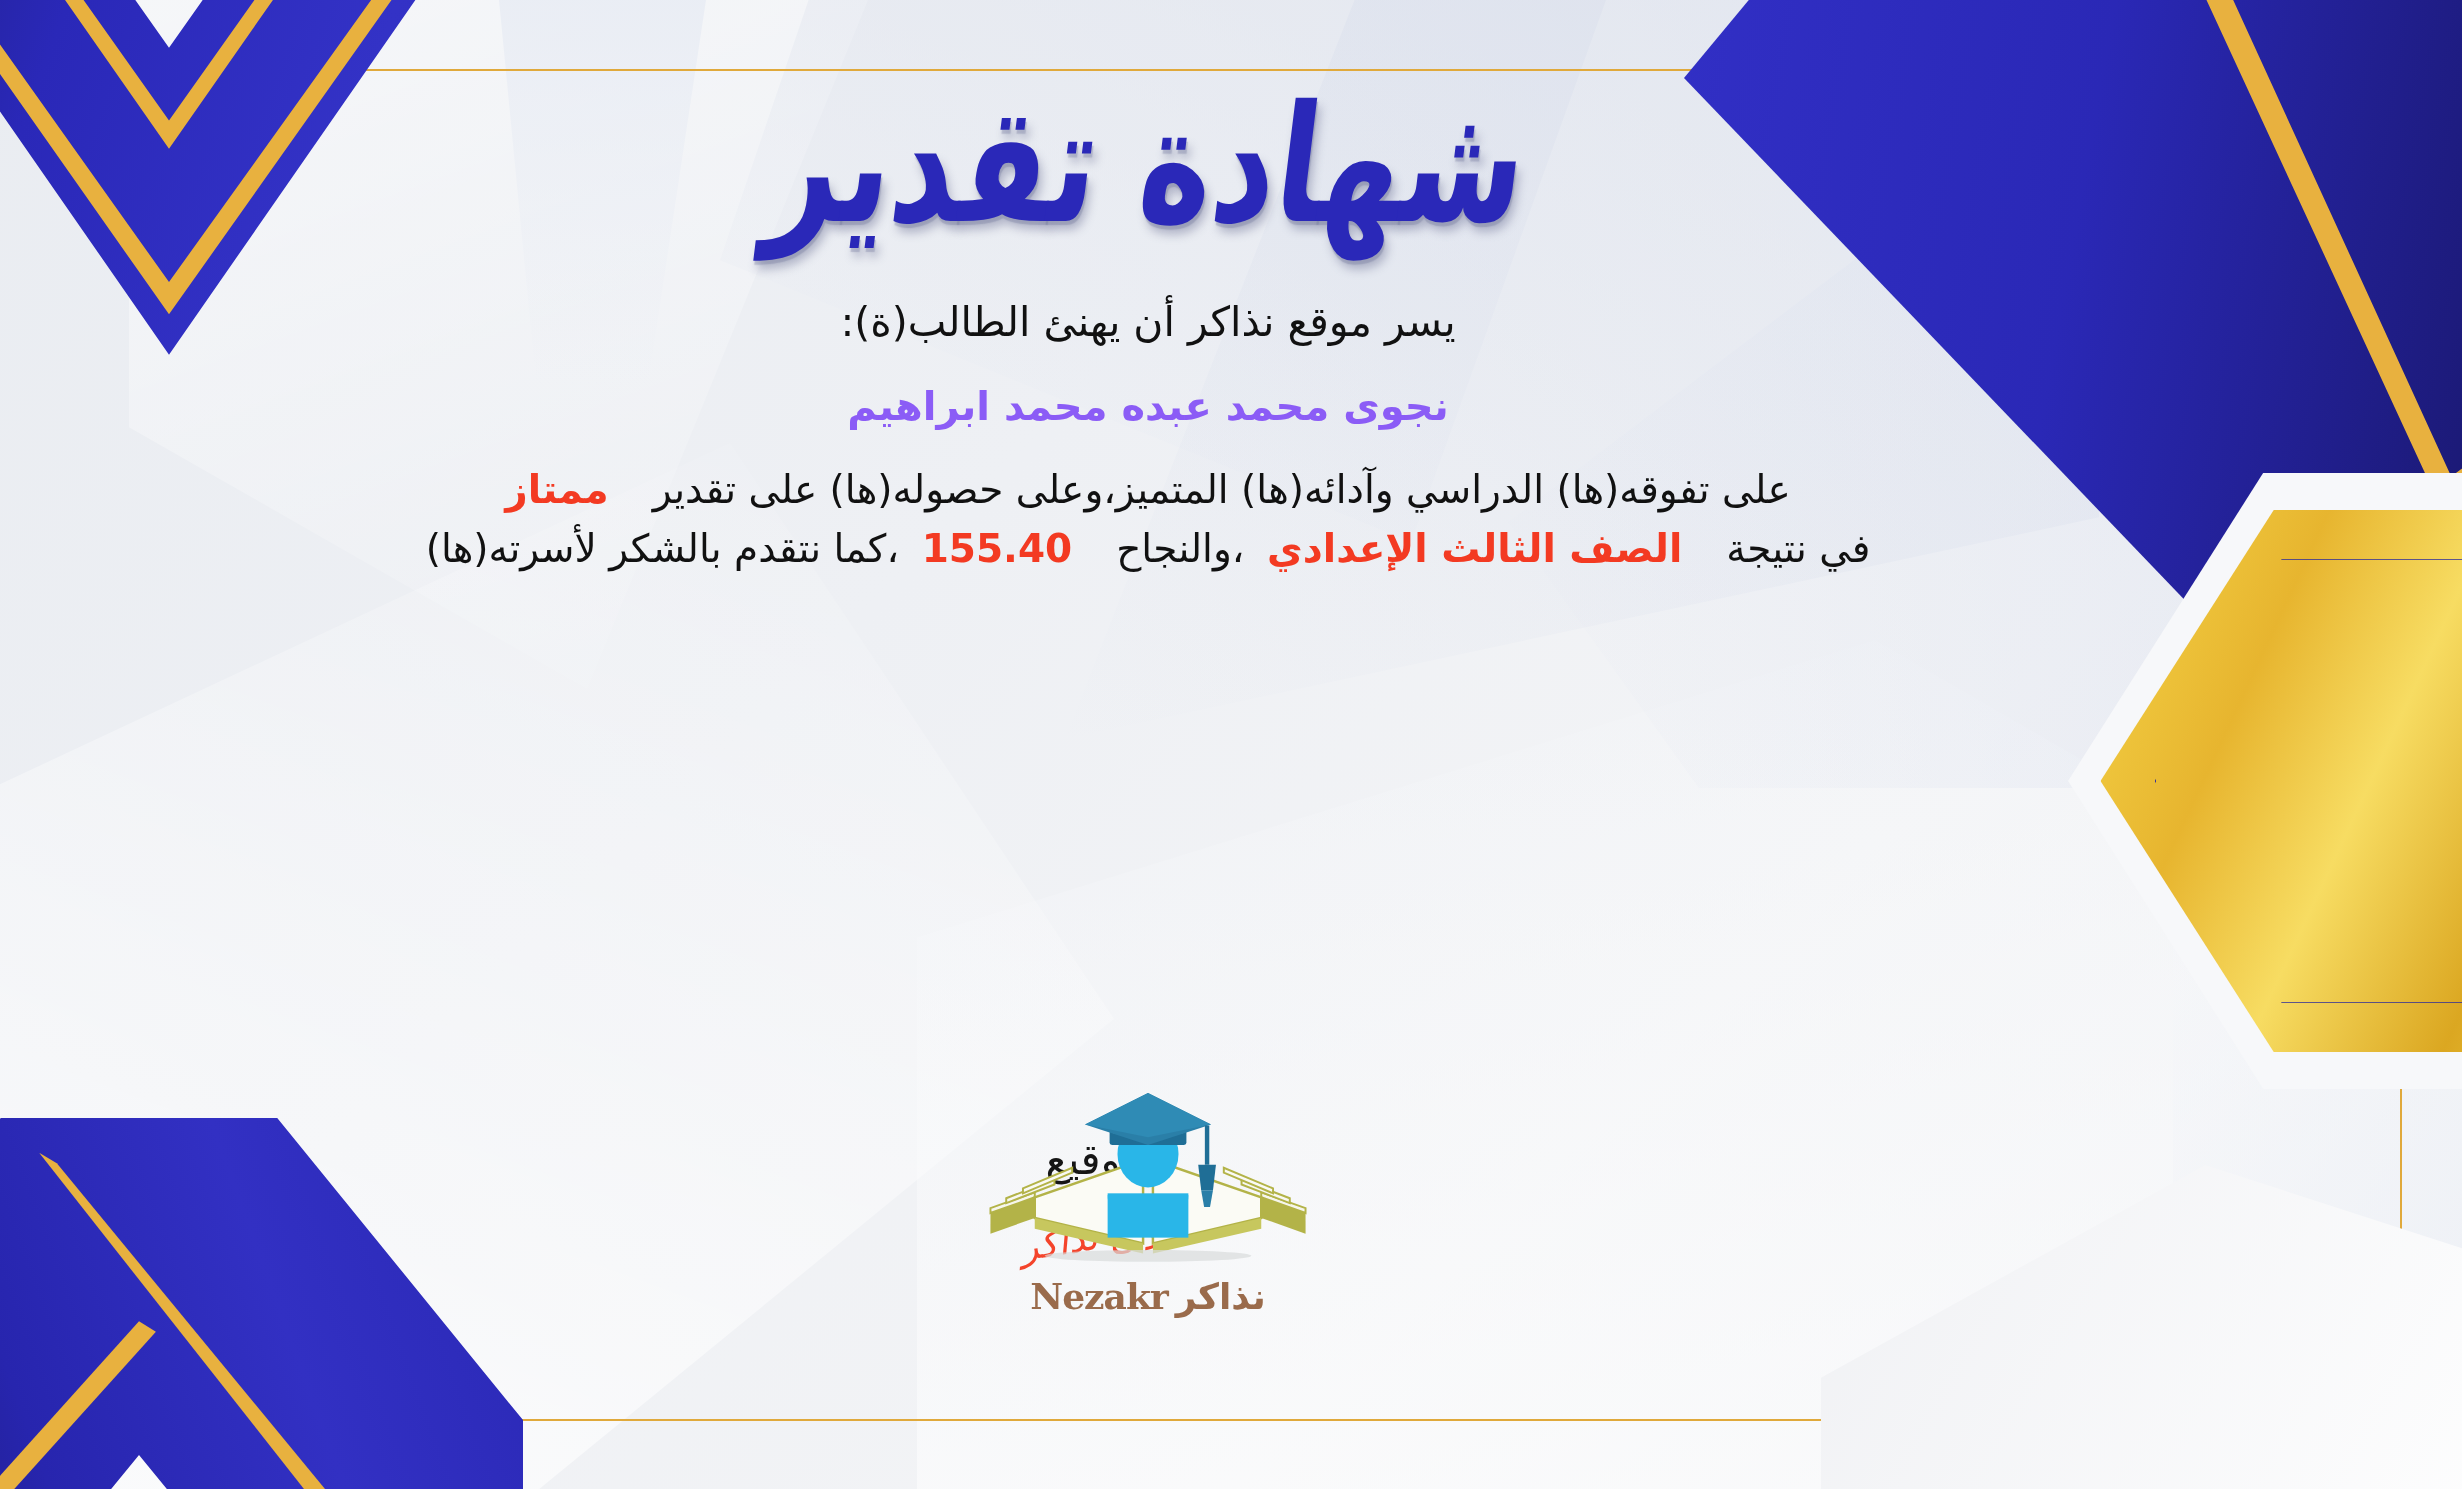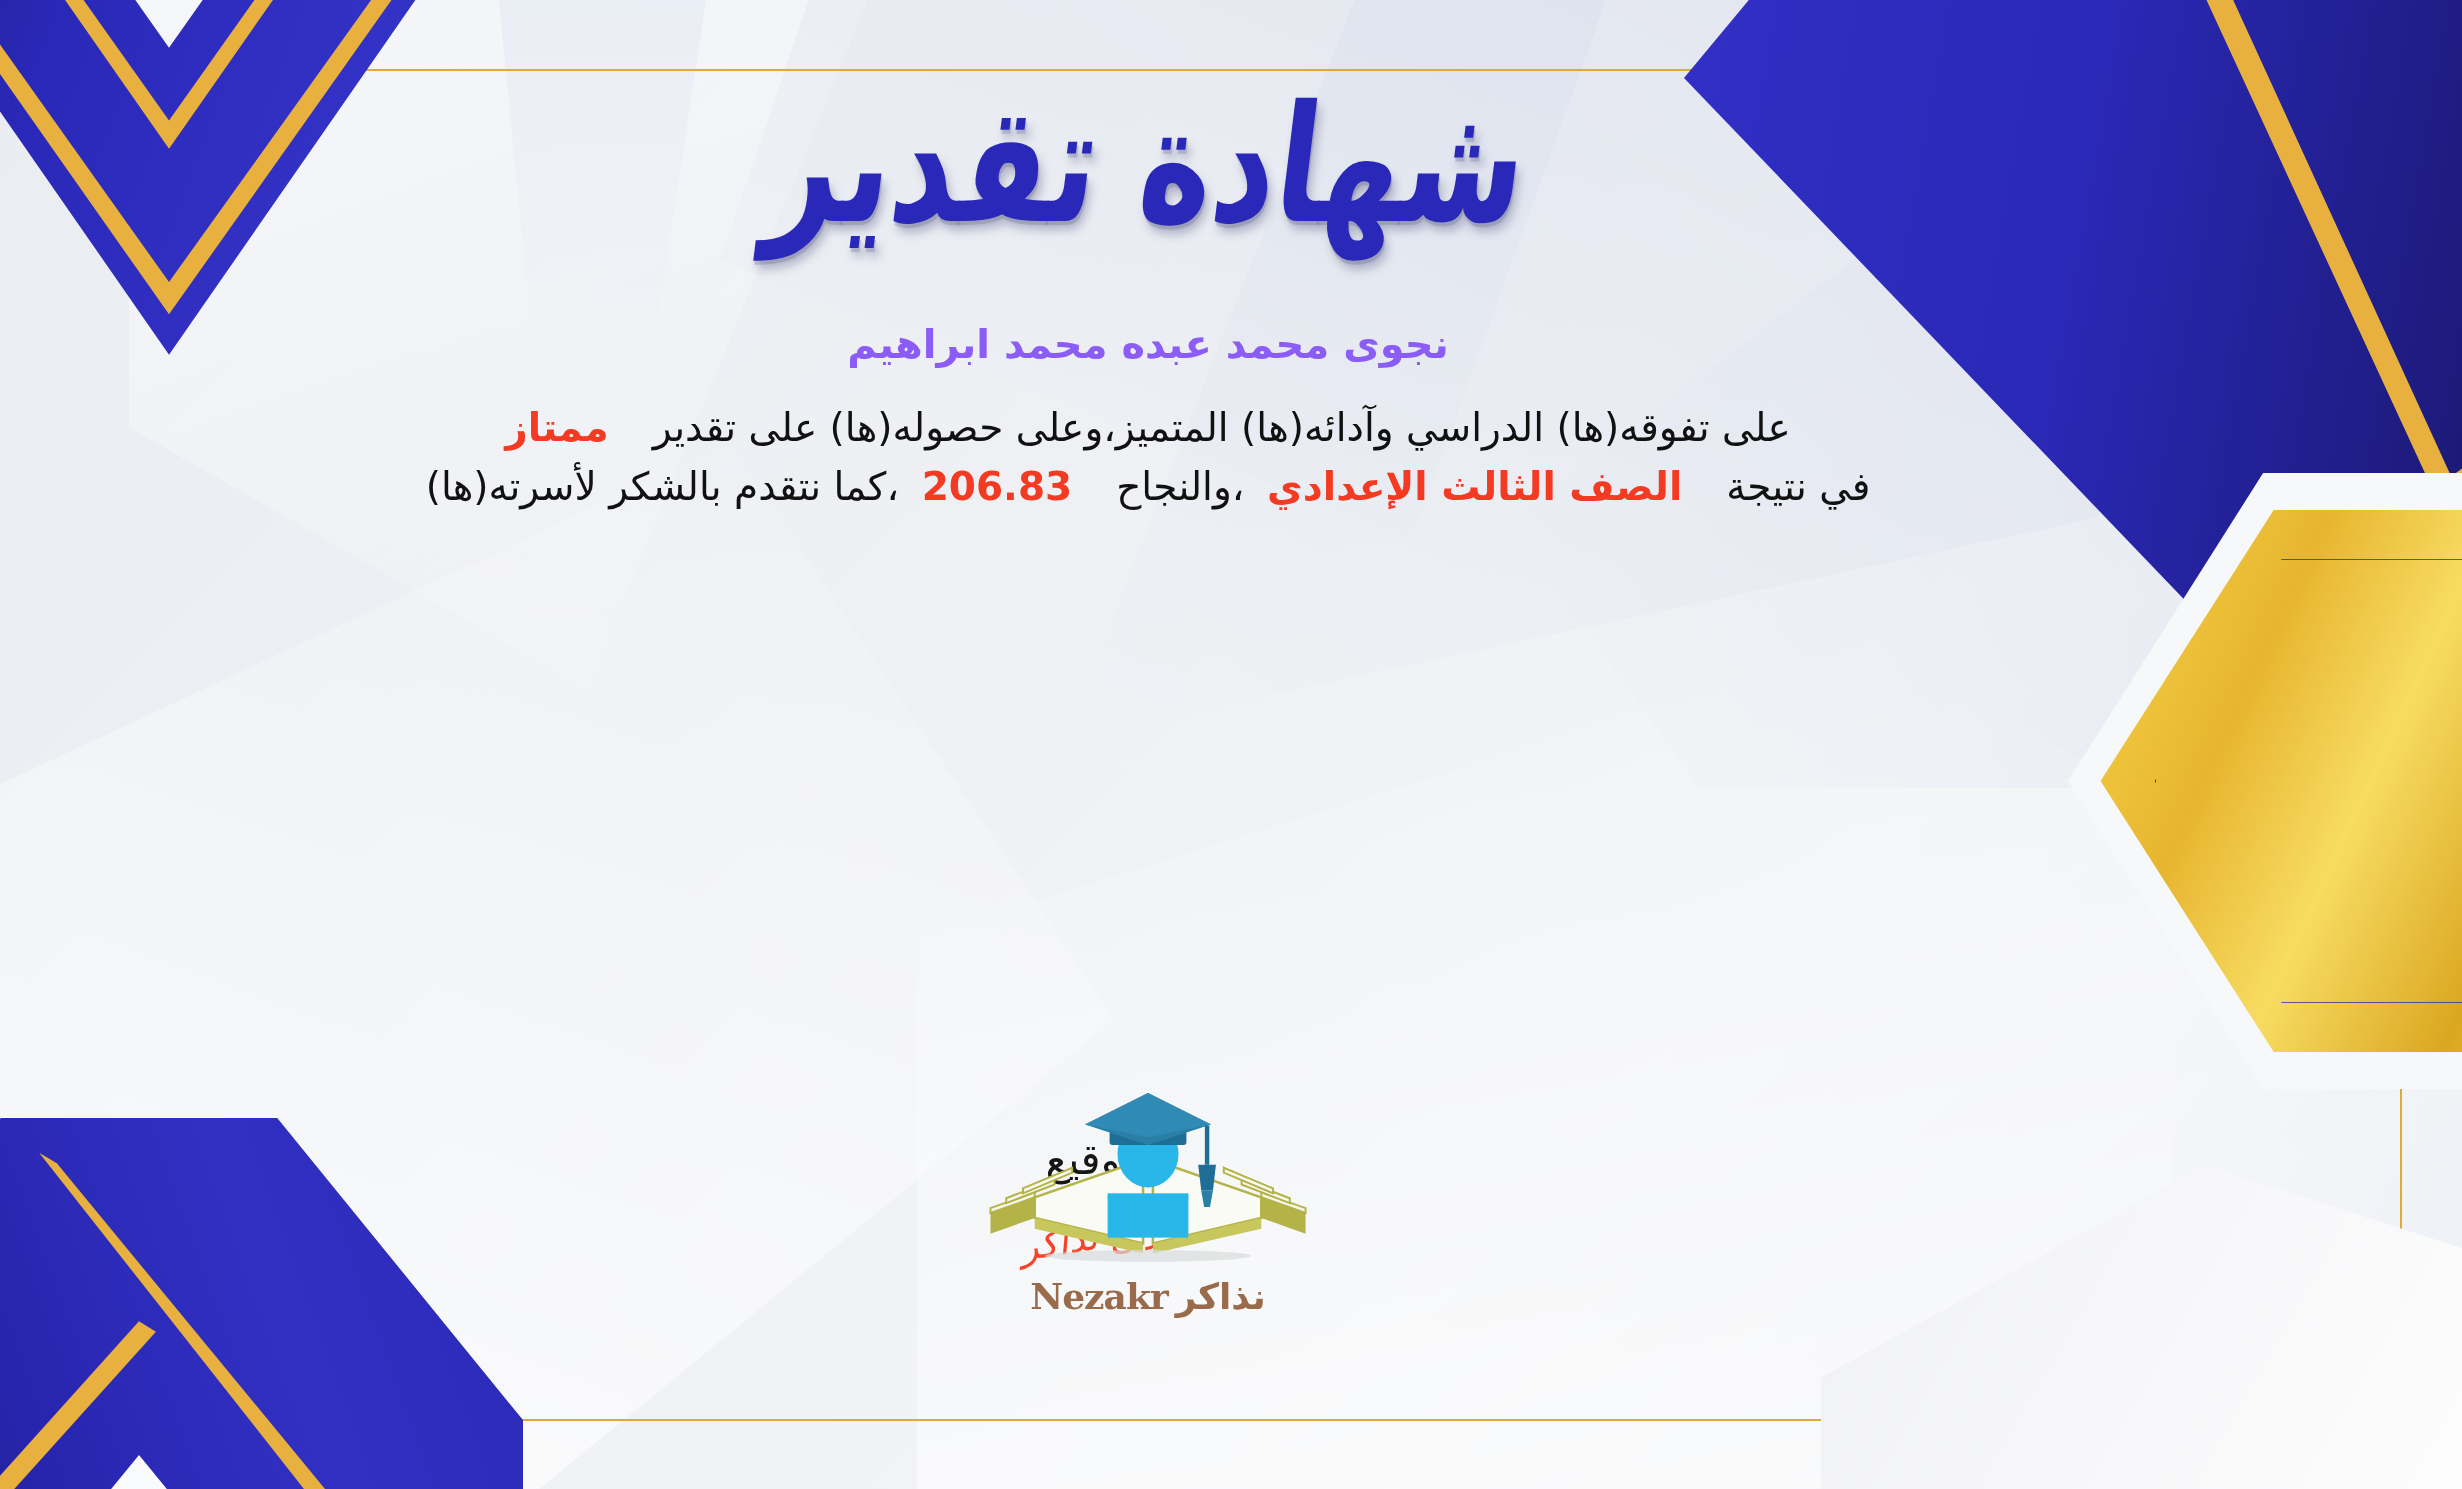--- a/index.html
+++ b/index.html
@@ -226,29 +226,30 @@
   <div class="corner br">
     <div class="layerA"></div>
   </div>
 
   <div class="content">
 
     <div class="title">شهادة تقدير</div>
 
     <div class="body-block">
 
+      <div class="line intro">يسر موقع نذاكر أن يهنئ الطالب(ة):</div>
 
       <div class="line student-name">نجوى محمد عبده محمد ابراهيم</div>
 
       <div class="para">
         <span class="row">
           <span>على تفوقه(ها) الدراسي وآدائه(ها) المتميز،وعلى حصوله(ها) على تقدير</span><span class="gap"></span><span class="hl">ممتاز</span>
         </span>
         <span class="row">
-          <span>في نتيجة</span><span class="gap"></span><span class="hl">الصف الثالث الإعدادي</span><span class="gap-s"></span><span>،والنجاح</span><span class="gap"></span><span class="hl">206.83</span><span class="gap-s"></span><span>،كما نتقدم بالشكر لأسرته(ها)</span>
+          <span>في نتيجة</span><span class="gap"></span><span class="hl">الصف الثالث الإعدادي</span><span class="gap-s"></span><span>،والنجاح</span><span class="gap"></span><span class="hl">155.40</span><span class="gap-s"></span><span>،كما نتقدم بالشكر لأسرته(ها)</span>
         </span>
       </div>
     </div>
 
     <div class="footer">
 
       <div class="sign-wrap">
         <div class="sign-label">التوقيع</div>
         <div class="sign-mark">موقع نذاكر</div>
       </div>

